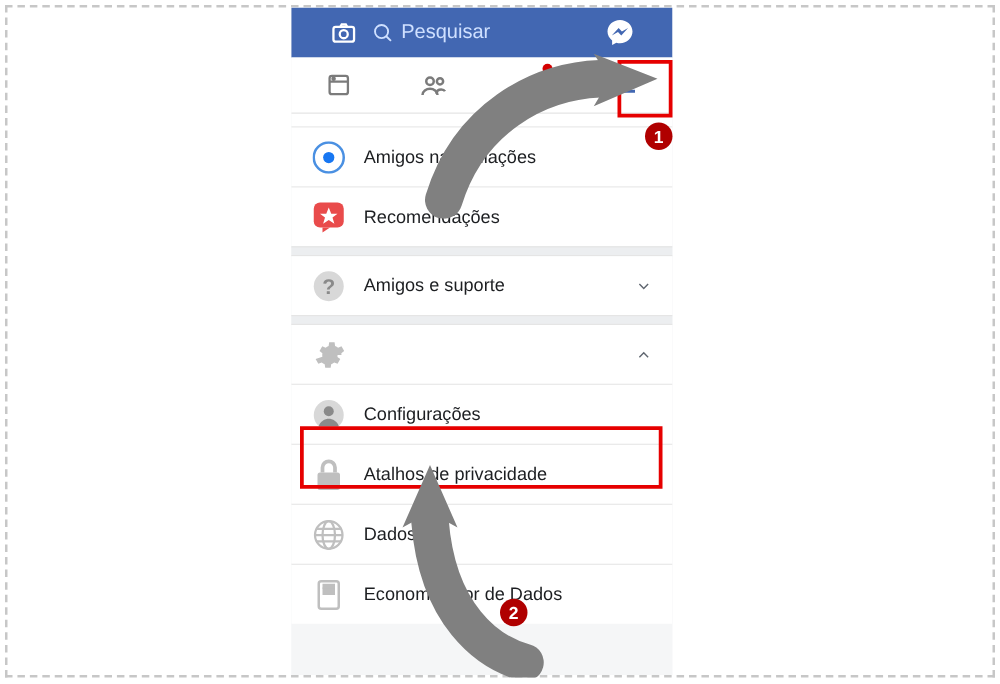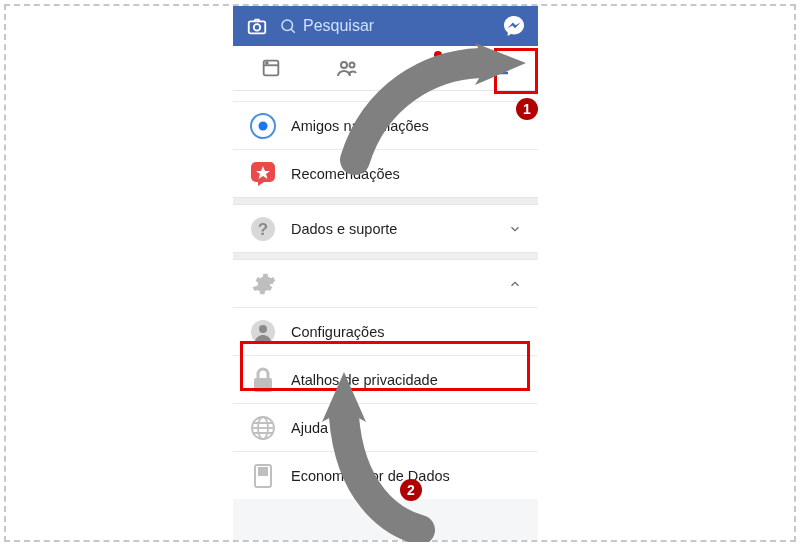--- a/index.html
+++ b/index.html
@@ -26,21 +26,21 @@
     width: 305px;
     height: 534px;
     background: #f5f6f7;
     overflow: hidden;
   }
   .topbar {
     height: 40px;
     background: #4267b2;
     display: flex;
     align-items: center;
-    padding: 0 10px;
+    padding: 0 28px;
     color: #fff;
     gap: 8px;
   }
   .topbar .search-wrap {
     flex: 1;
     display: flex;
     align-items: center;
     gap: 6px;
     color: #cfe0ff;
   }
@@ -226,21 +226,21 @@
 
     <div class="section-gap"></div>
 
     <div class="row">
       <span class="icon-box">
         <svg width="26" height="26" viewBox="0 0 26 26">
           <circle cx="13" cy="13" r="12" fill="#d8d8d8"></circle>
           <text x="13" y="19" text-anchor="middle" font-size="17" font-weight="700" fill="#8a8a8a">?</text>
         </svg>
       </span>
-      <span>Dados e suporte</span>
+      <span>Amigos e suporte</span>
       <span class="spacer"></span>
       <svg class="chev" viewBox="0 0 24 24" fill="none" stroke="#606770" stroke-width="2">
           <path d="M6 9l6 6 6-6"></path>
         </svg>
     </div>
 
     <div class="section-gap"></div>
 
     <div class="row">
       <span class="icon-box">
@@ -277,21 +277,21 @@
 
     <div class="row divider-top">
       <span class="icon-box">
         <svg width="26" height="26" viewBox="0 0 26 26" fill="none" stroke="#bfbfbf" stroke-width="1.8">
           <circle cx="13" cy="13" r="11"></circle>
           <ellipse cx="13" cy="13" rx="5" ry="11"></ellipse>
           <line x1="2" y1="13" x2="24" y2="13"></line>
           <path d="M3 8h20M3 18h20"></path>
         </svg>
       </span>
-      <span>Ajuda</span>
+      <span>Dados</span>
     </div>
 
     <div class="row divider-top">
       <span class="icon-box">
         <svg width="20" height="26" viewBox="0 0 20 26" fill="none" stroke="#bfbfbf" stroke-width="2">
           <rect x="2" y="2" width="16" height="22" rx="2"></rect>
           <rect x="6" y="8" width="8" height="4" fill="#bfbfbf"></rect>
           <rect x="6" y="5" width="8" height="2" fill="#bfbfbf"></rect>
         </svg>
       </span>

